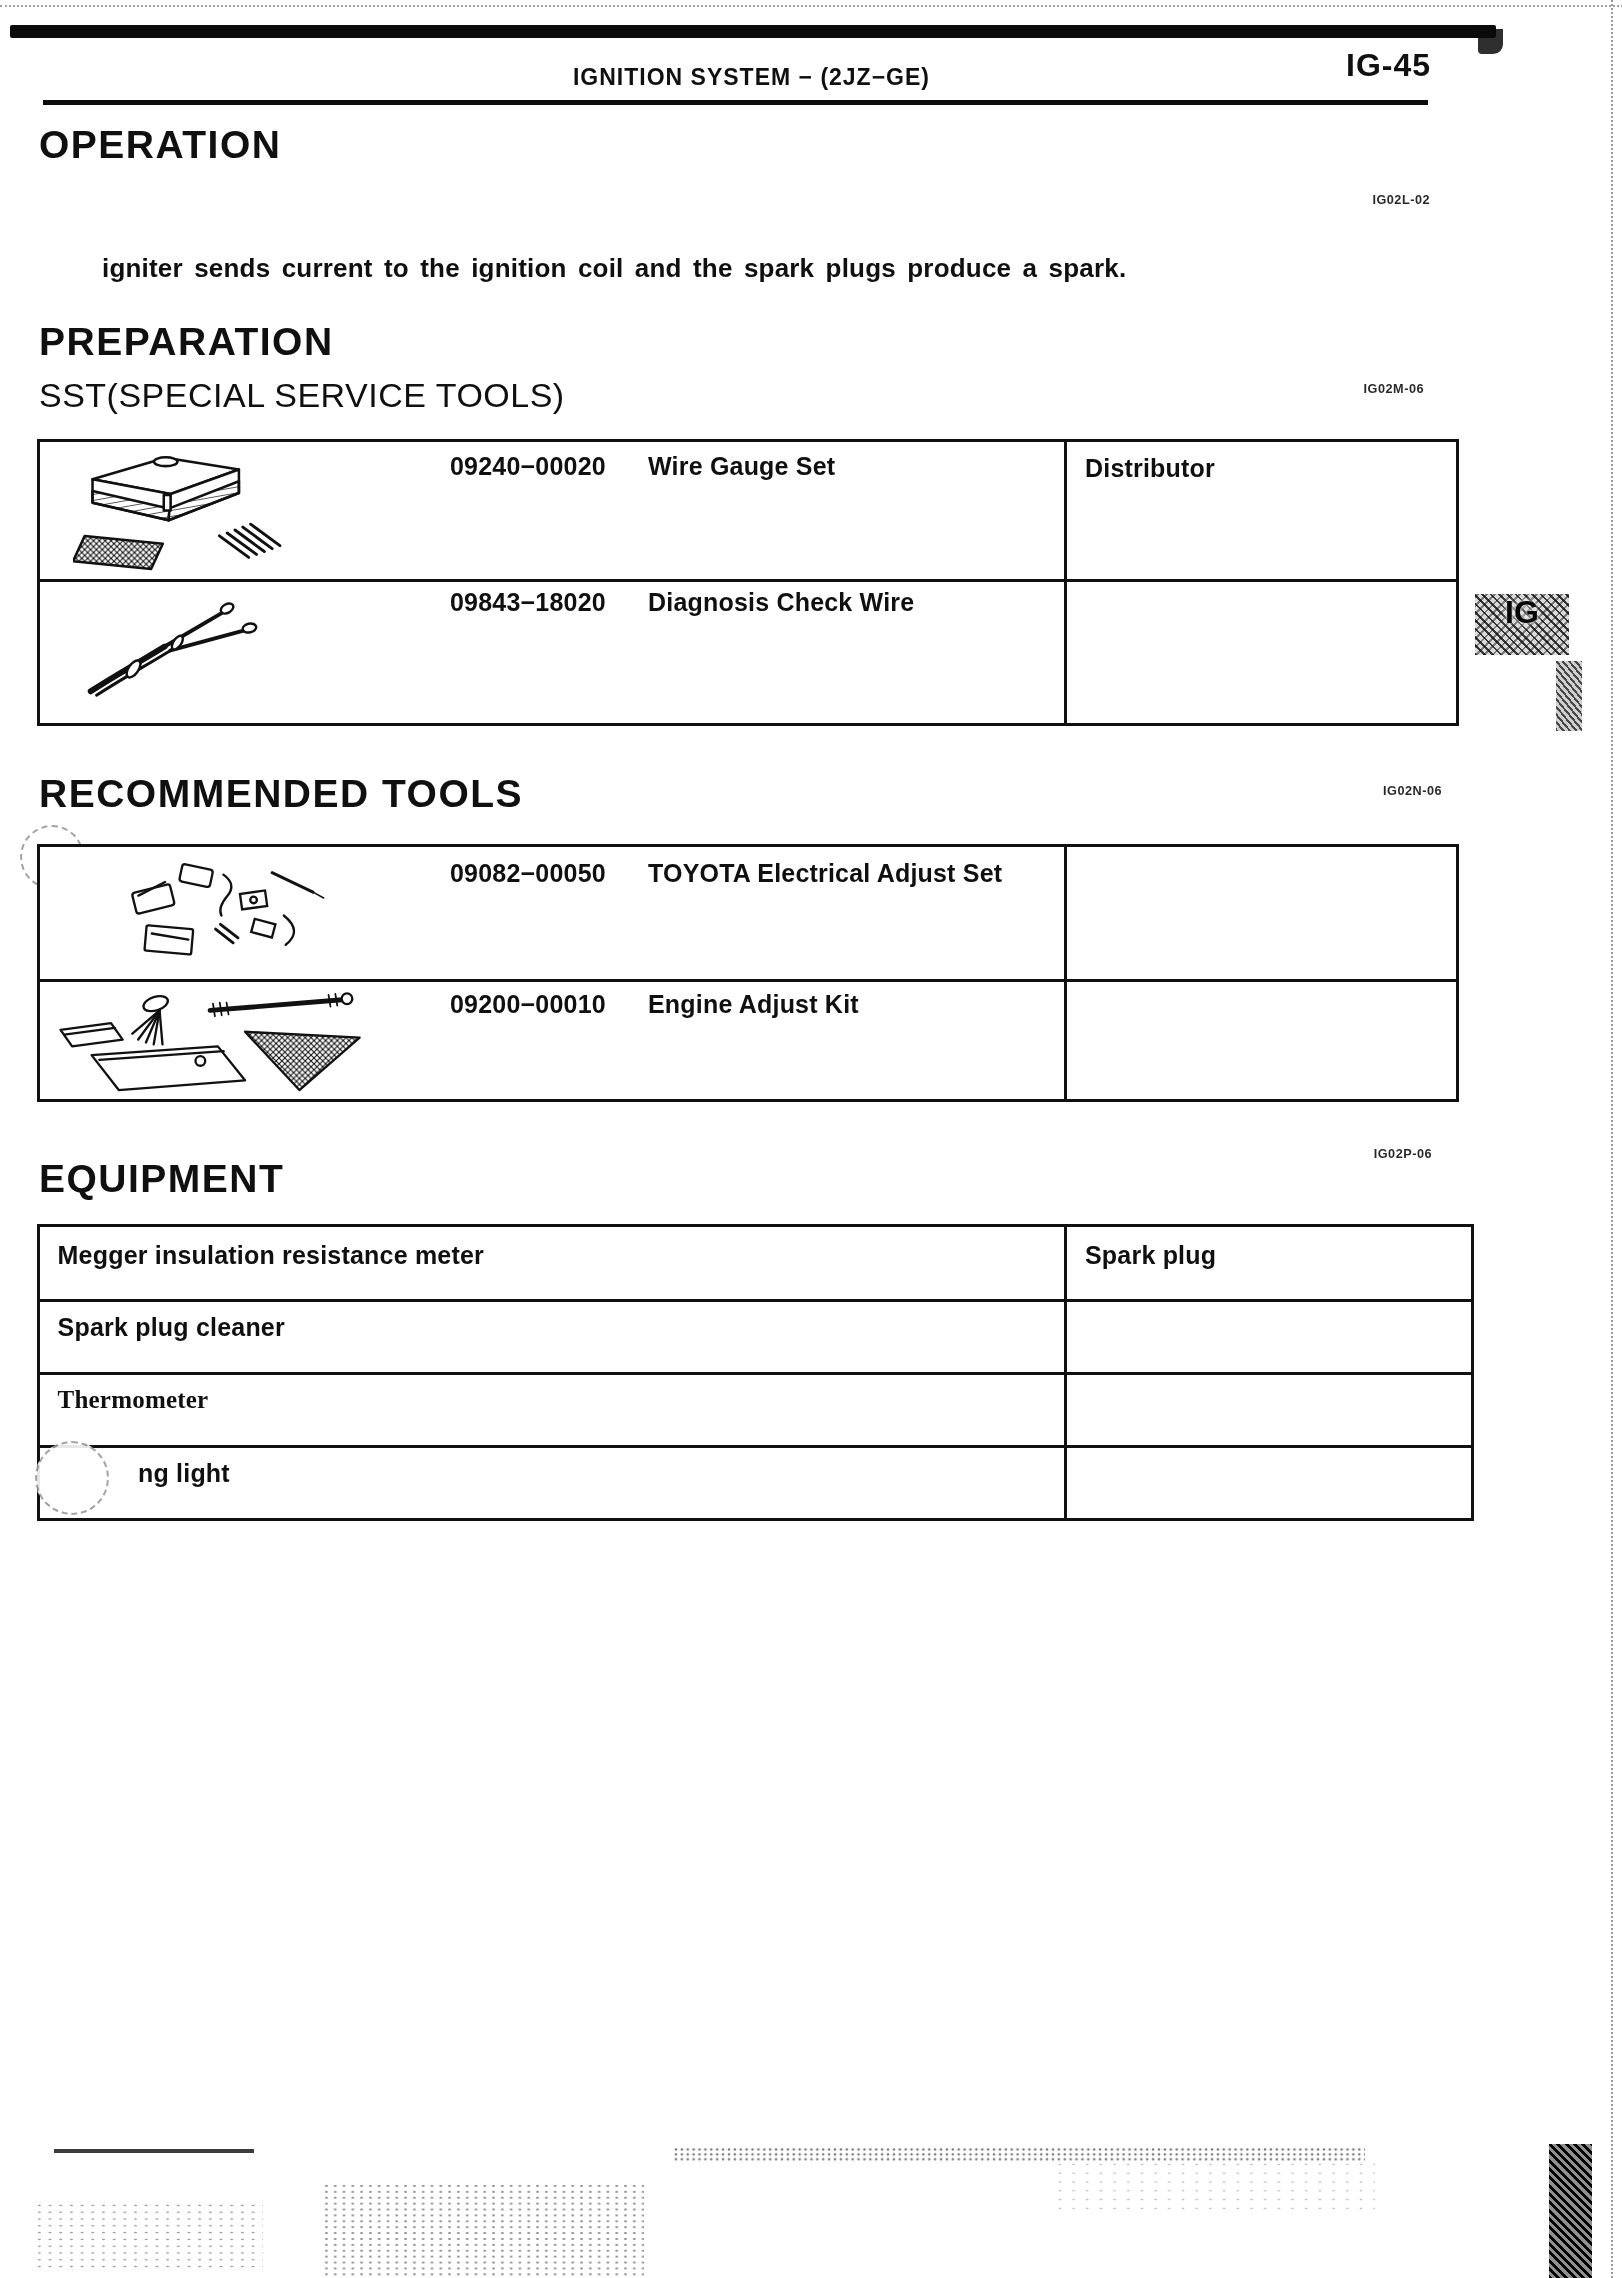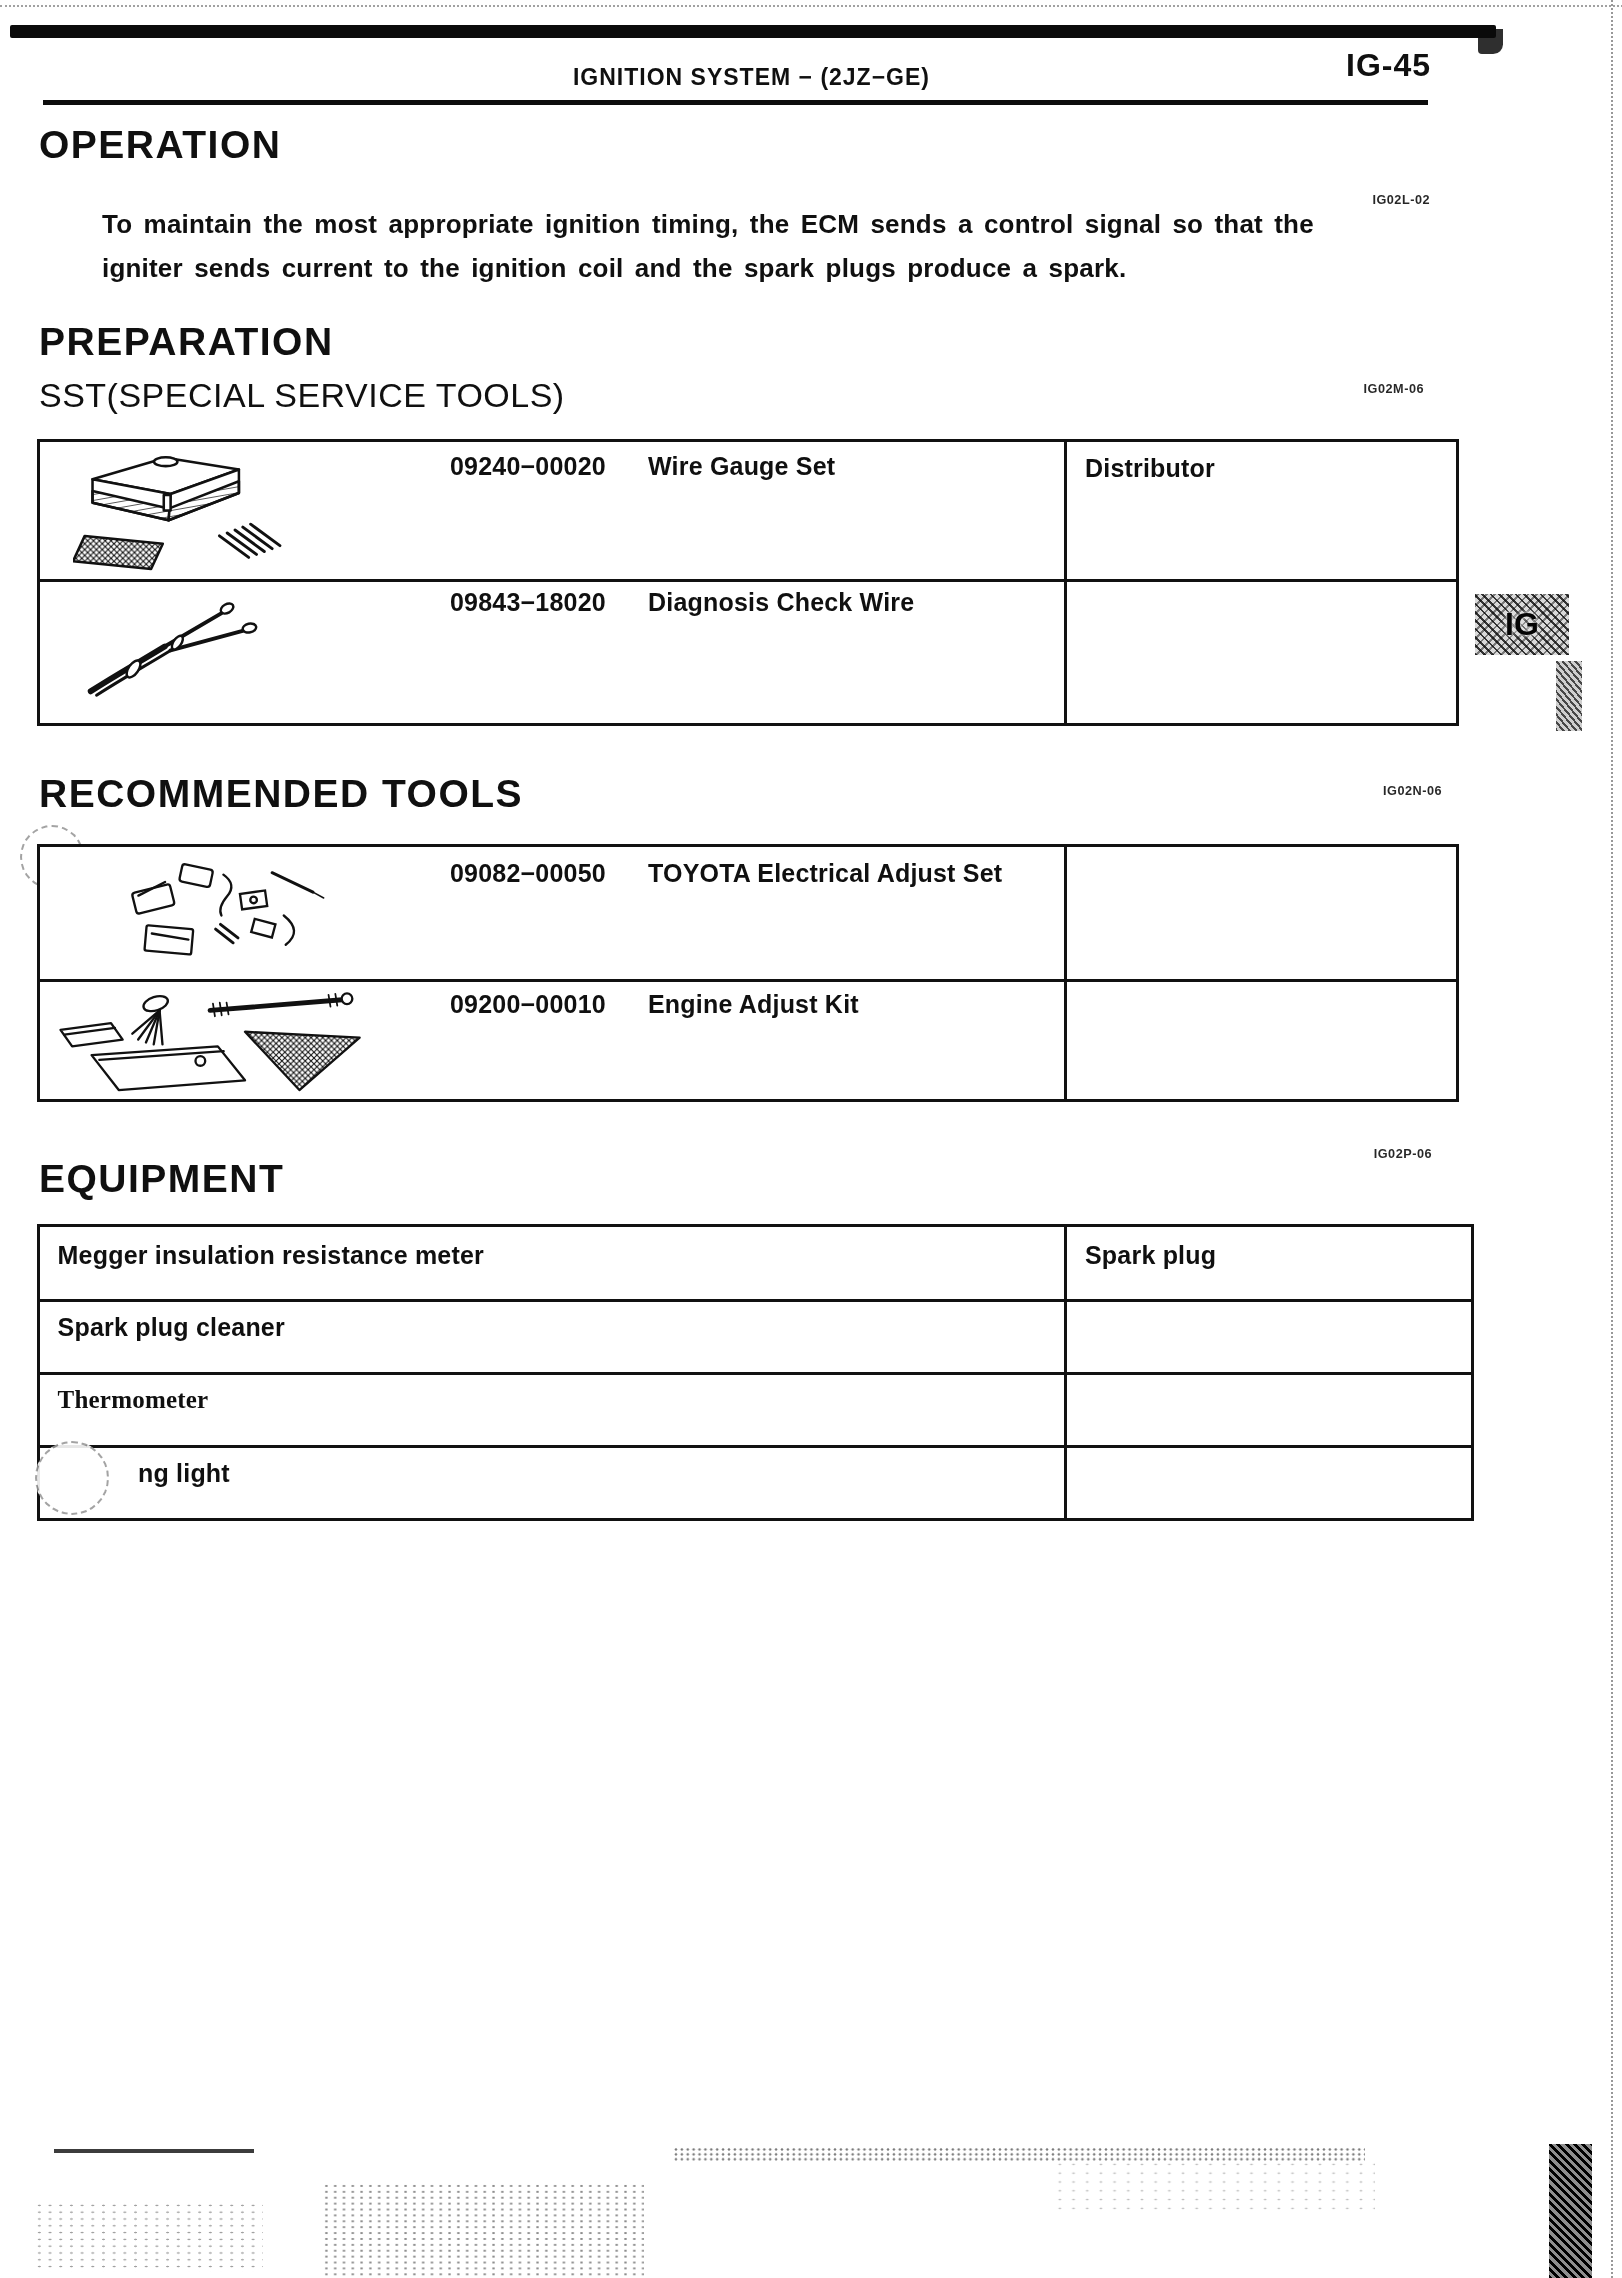--- a/index.html
+++ b/index.html
@@ -28,21 +28,21 @@
   .vline{position:absolute;top:0;bottom:0;width:2.9px;background:#111;}
   .hline{position:absolute;left:0;right:0;height:2.9px;background:#111;}
   .cell-text{position:absolute;font-size:25px;font-weight:bold;letter-spacing:0.2px;white-space:nowrap;}
   .part-number{display:inline-block;min-width:161px;margin-right:37px;}
   
   .ig-tab{
     left:1475px;top:594px;width:94px;height:61px;
     background:
       repeating-linear-gradient(45deg, rgba(10,10,10,.8) 0 2px, rgba(255,255,255,0) 2px 5.9px),
       repeating-linear-gradient(-45deg, rgba(10,10,10,.55) 0 2px, #d9d9d9 2px 5.9px);
-    display:flex;align-items:center;justify-content:center;
+    display:flex;justify-content:center;
     font-size:32px;font-weight:bold;color:#050505;text-shadow:0 0 2.9px #e8e8e8,0 0 5.9px #e8e8e8;
   }
   .ig-strip{
     left:1556px;top:661px;width:26px;height:70px;
     background:repeating-linear-gradient(50deg, rgba(10,10,10,.75) 0 2px, #cfcfcf 2px 4.9px);
   }
   .hole-punch{border:2.9px dashed #9a9a9a;border-radius:50%;background:#fff;opacity:.9;}
   
   .noise{background-image:radial-gradient(#1d1d1d 1px, transparent 1.7px);}
   .noise-strip{
@@ -60,21 +60,20 @@
   <div class="abs top-bar"></div>
   <div class="abs top-bar-smudge"></div>
   <div class="abs right-dotted"></div>
 
   <div class="abs header-title">IGNITION SYSTEM − (2JZ−GE)</div>
   <div class="abs page-number">IG-45</div>
   <div class="abs header-rule"></div>
 
   <div class="abs h1" style="left:39px;top:123px;">OPERATION</div>
   <div class="abs code" style="right:193px;top:193px;">IG02L-02</div>
-  <div class="abs para" style="top:209px;">To maintain the most appropriate ignition timing, the ECM sends a control signal so that the</div>
   <div class="abs para" style="top:253px;">igniter sends current to the ignition coil and the spark plugs produce a spark.</div>
 
   <div class="abs h1" style="left:39px;top:320px;">PREPARATION</div>
   <div class="abs h2" style="left:39px;top:376px;">SST(SPECIAL SERVICE TOOLS)</div>
   <div class="abs code" style="right:199px;top:382px;">IG02M-06</div>
 
   <div class="abs tbl" style="left:37px;top:439px;width:1416px;height:281px;">
     <div class="vline" style="left:1024px;"></div>
     <div class="hline" style="top:137px;"></div>
 

